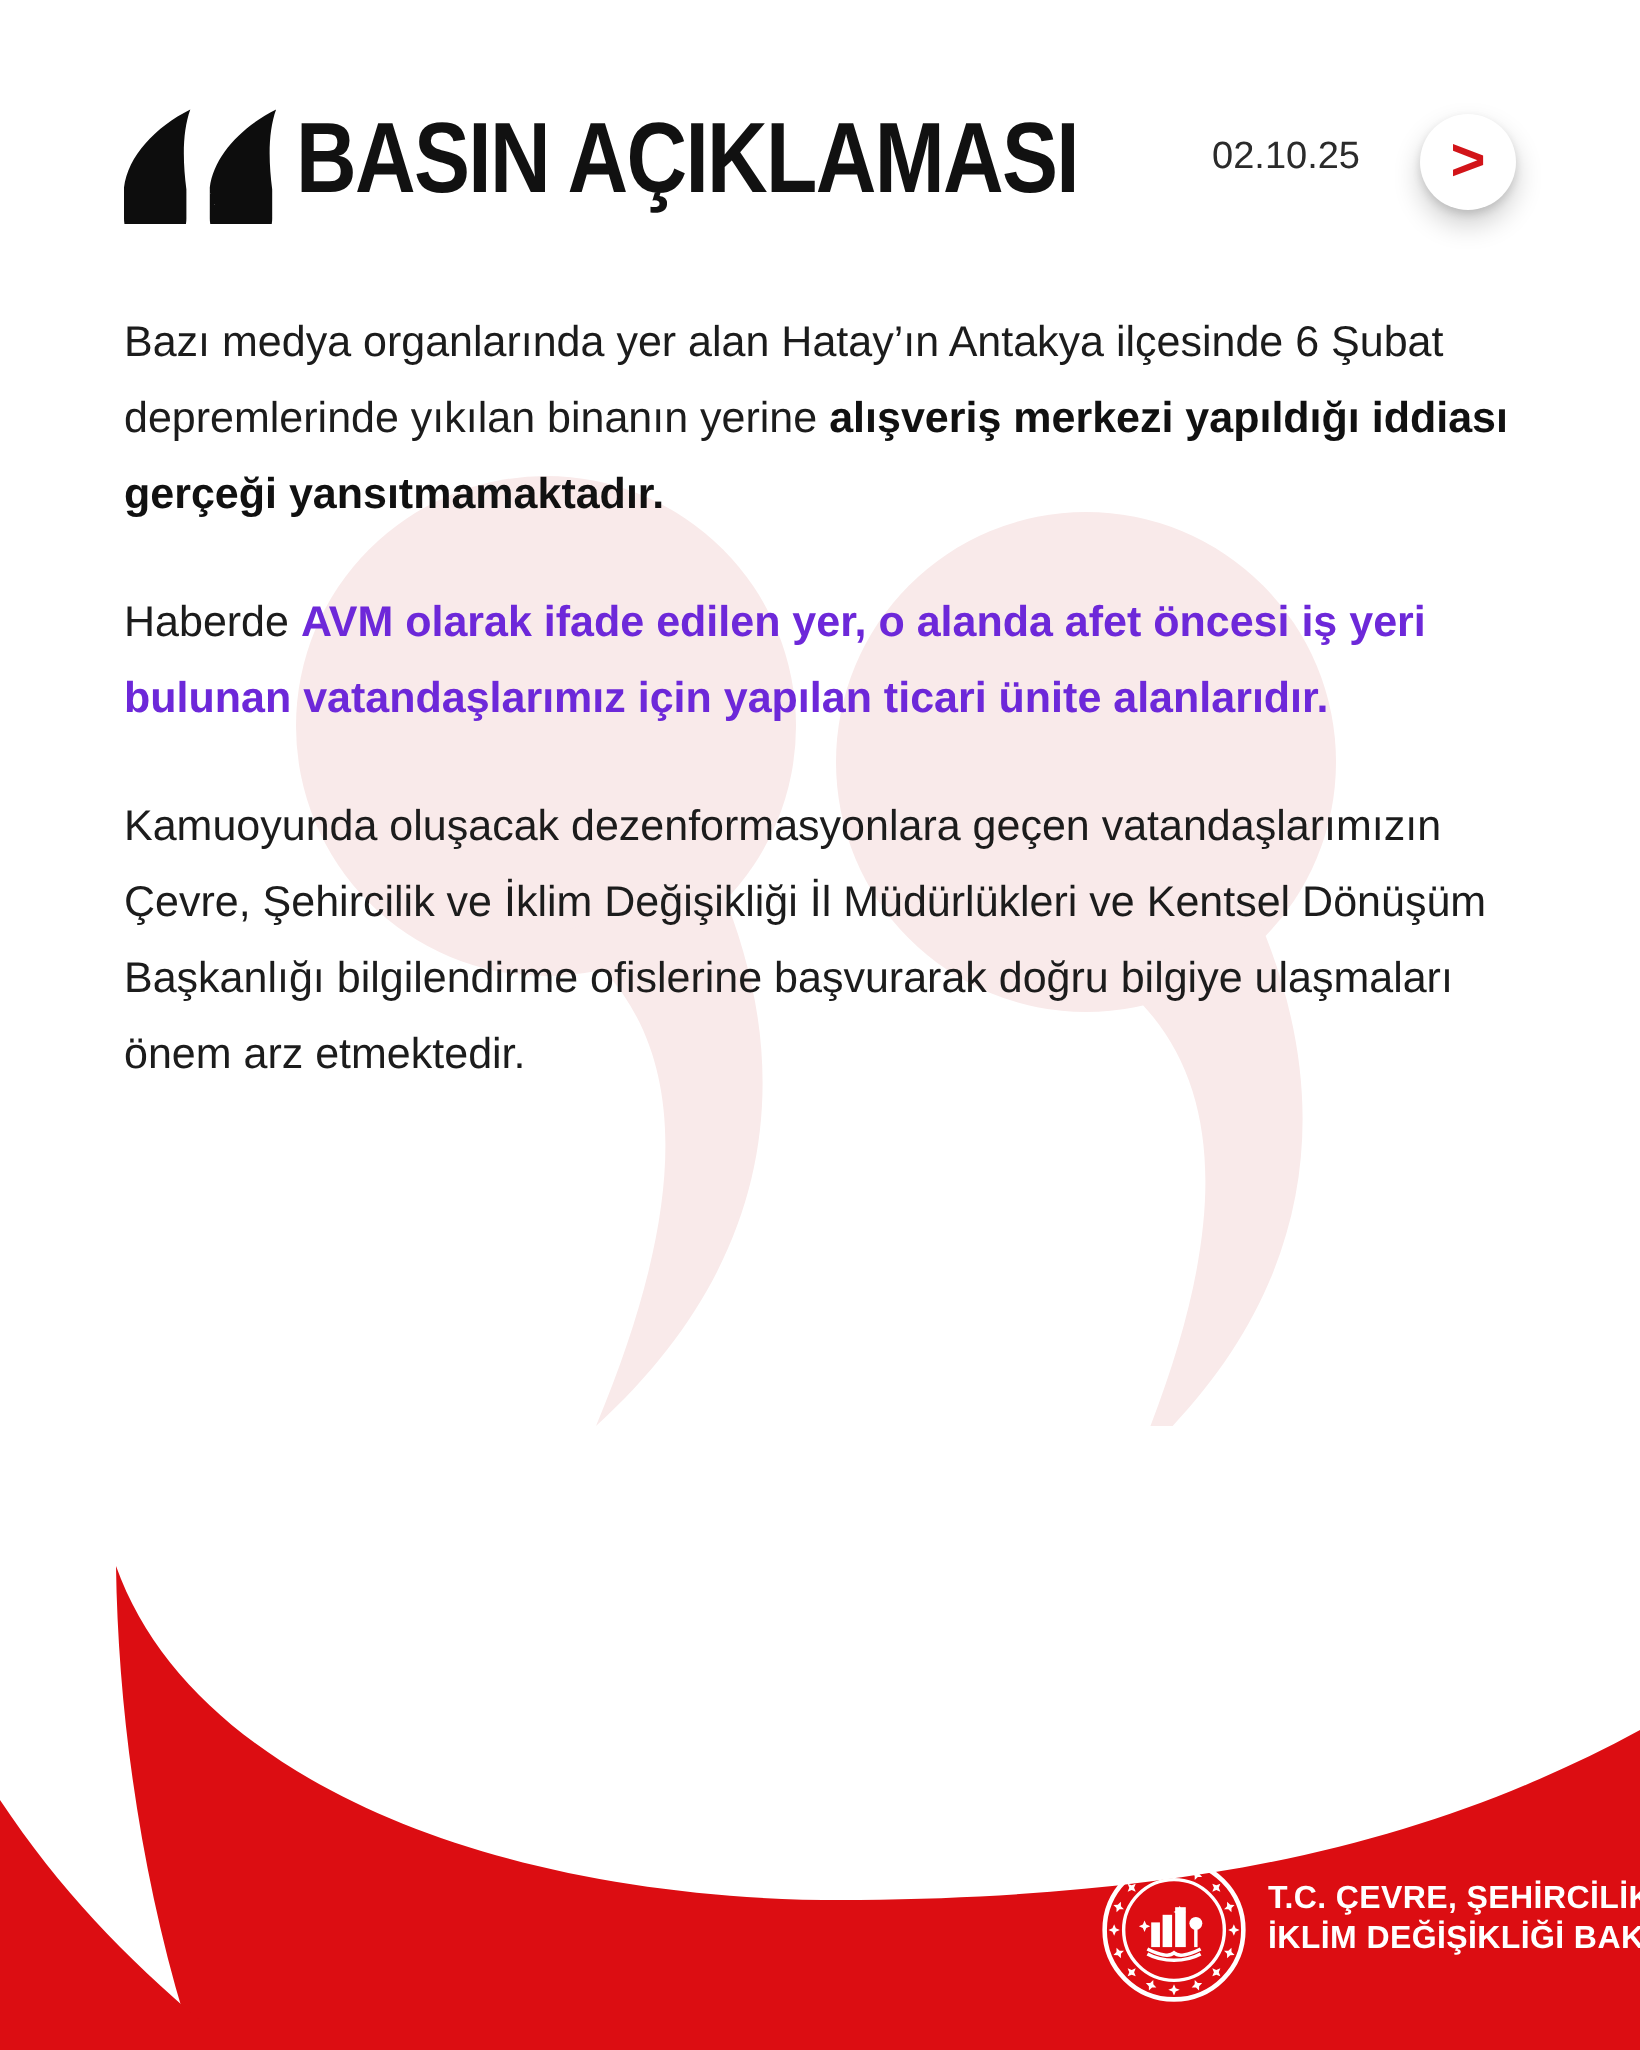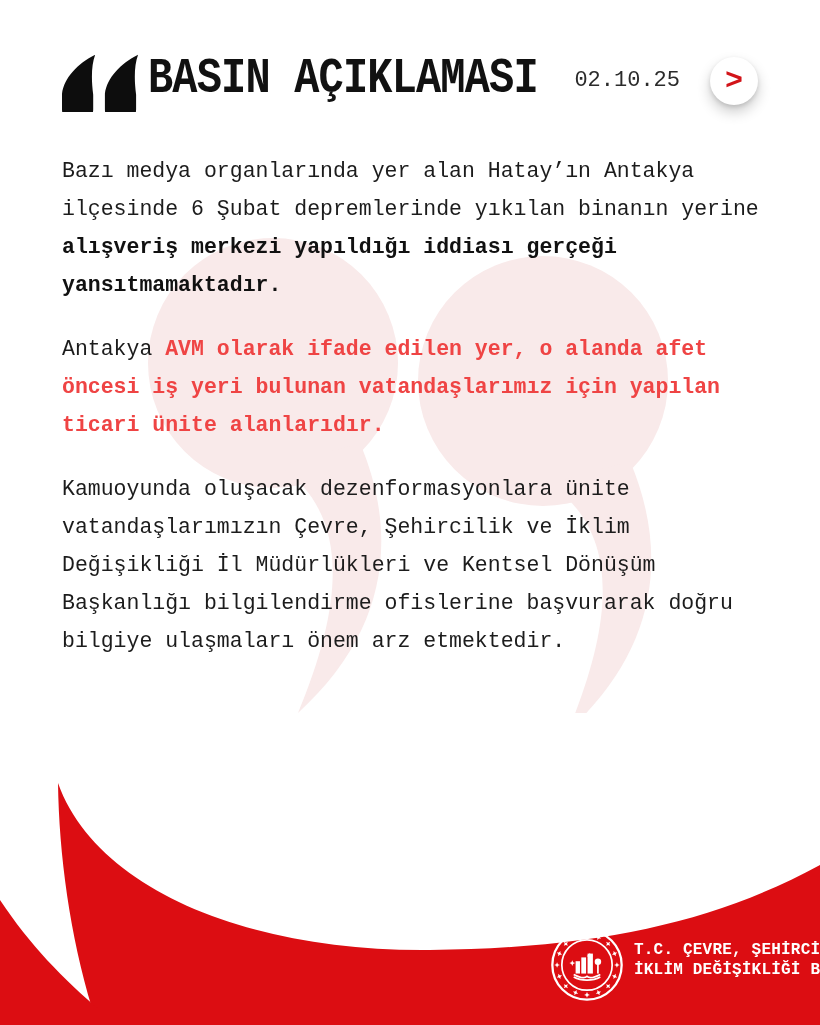--- a/index.html
+++ b/index.html
@@ -1,47 +1,47 @@
 <!DOCTYPE html>
 <html><head>
 <meta charset="utf-8">
 <style>
   html,body{margin:0;padding:0;background:#ffffff;}
   .page{
     position:relative;width:820px;height:1025px;background:#ffffff;
-    overflow:hidden;font-family:Liberation Mono, monospace;
+    overflow:hidden;font-family:Liberation Sans, sans-serif;
   }
   
   .header{position:absolute;left:62px;top:48px;right:34px;height:70px;z-index:4;}
   .quote-icon{position:absolute;left:0;top:6px;}
   .title{
     position:absolute;left:86px;top:2px;white-space:nowrap;
     font-size:50px;font-weight:bold;color:#111111;letter-spacing:-1px;
     transform:scaleX(.84);transform-origin:left top;
   }
   .date{
-    position:absolute;right:106px;top:20px;font-size:22px;color:#2b2b2b;
+    position:absolute;right:106px;top:20px;font-size:19px;color:#2b2b2b;
   }
   .arrow-btn{
     position:absolute;right:28px;top:9px;width:48px;height:48px;border-radius:50%;
     background:#ffffff;box-shadow:0 7px 14px rgba(0,0,0,.20), 0 2px 4px rgba(0,0,0,.12);
     display:flex;align-items:center;justify-content:center;
     font-size:30px;font-weight:bold;color:#d21419;cursor:pointer;
   }
   
   .watermark{position:absolute;left:148px;top:238px;z-index:1;pointer-events:none;}
   
   .press-body{
     position:absolute;left:62px;top:152px;width:706px;z-index:3;
     font-size:21.5px;line-height:38px;color:#1c1c1c;
   }
   .press-body p{margin:0 0 26px 0;}
   .seg-normal{font-weight:normal;text-align:center;}
   .seg-bold{font-weight:bold;color:#111111;}
-  .seg-bold-red{font-weight:bold;color:#ef4444;}
+  .seg-bold-red{font-weight:bold;color:#6d28d9;}
   
   .swoosh{position:absolute;left:0;top:770px;z-index:2;}
   .footer{position:absolute;left:0;top:0;width:820px;height:1025px;z-index:5;pointer-events:none;}
   .logo{position:absolute;left:549px;top:927px;}
   .ministry{
     position:absolute;left:634px;top:940px;color:#ffffff;font-weight:bold;
     font-size:16px;line-height:20px;letter-spacing:.2px;white-space:nowrap;
   }
 </style>
 </head>
@@ -75,22 +75,22 @@
     </span>
     <span class="title">BASIN AÇIKLAMASI</span>
     <span class="date">02.10.25</span>
     <span class="arrow-btn">
         <span>&gt;</span>
       </span>
   </div>
 
   <div class="press-body">
       <p><span class="seg-normal">Bazı medya organlarında yer alan Hatay’ın Antakya ilçesinde 6 Şubat depremlerinde yıkılan binanın yerine </span><span class="seg-bold">alışveriş merkezi yapıldığı iddiası gerçeği yansıtmamaktadır.</span></p>
-      <p><span class="seg-normal">Antakya </span><span class="seg-bold-red">AVM olarak ifade edilen yer, o alanda afet öncesi iş yeri bulunan vatandaşlarımız için yapılan ticari ünite alanlarıdır.</span></p>
-      <p><span class="seg-normal">Kamuoyunda oluşacak dezenformasyonlara ünite vatandaşlarımızın Çevre, Şehircilik ve İklim Değişikliği İl Müdürlükleri ve Kentsel Dönüşüm Başkanlığı bilgilendirme ofislerine başvurarak doğru bilgiye ulaşmaları önem arz etmektedir.</span></p>
+      <p><span class="seg-normal">Haberde </span><span class="seg-bold-red">AVM olarak ifade edilen yer, o alanda afet öncesi iş yeri bulunan vatandaşlarımız için yapılan ticari ünite alanlarıdır.</span></p>
+      <p><span class="seg-normal">Kamuoyunda oluşacak dezenformasyonlara geçen vatandaşlarımızın Çevre, Şehircilik ve İklim Değişikliği İl Müdürlükleri ve Kentsel Dönüşüm Başkanlığı bilgilendirme ofislerine başvurarak doğru bilgiye ulaşmaları önem arz etmektedir.</span></p>
     </div>
 
   <div class="swoosh">
     <svg width="820" height="255" viewBox="0 0 820 255">
       <g fill="#dc0d12">
         <path d="M58,13 C96,120 250,182 430,180 C600,178 715,152 820,95 L820,255 L0,255 L0,250 L92,238 C70,165 59,85 58,13 Z"></path>
         <path d="M0,130 C30,175 62,208 102,242 L102,255 L0,255 Z"></path>
       </g>
     </svg>
   </div>

